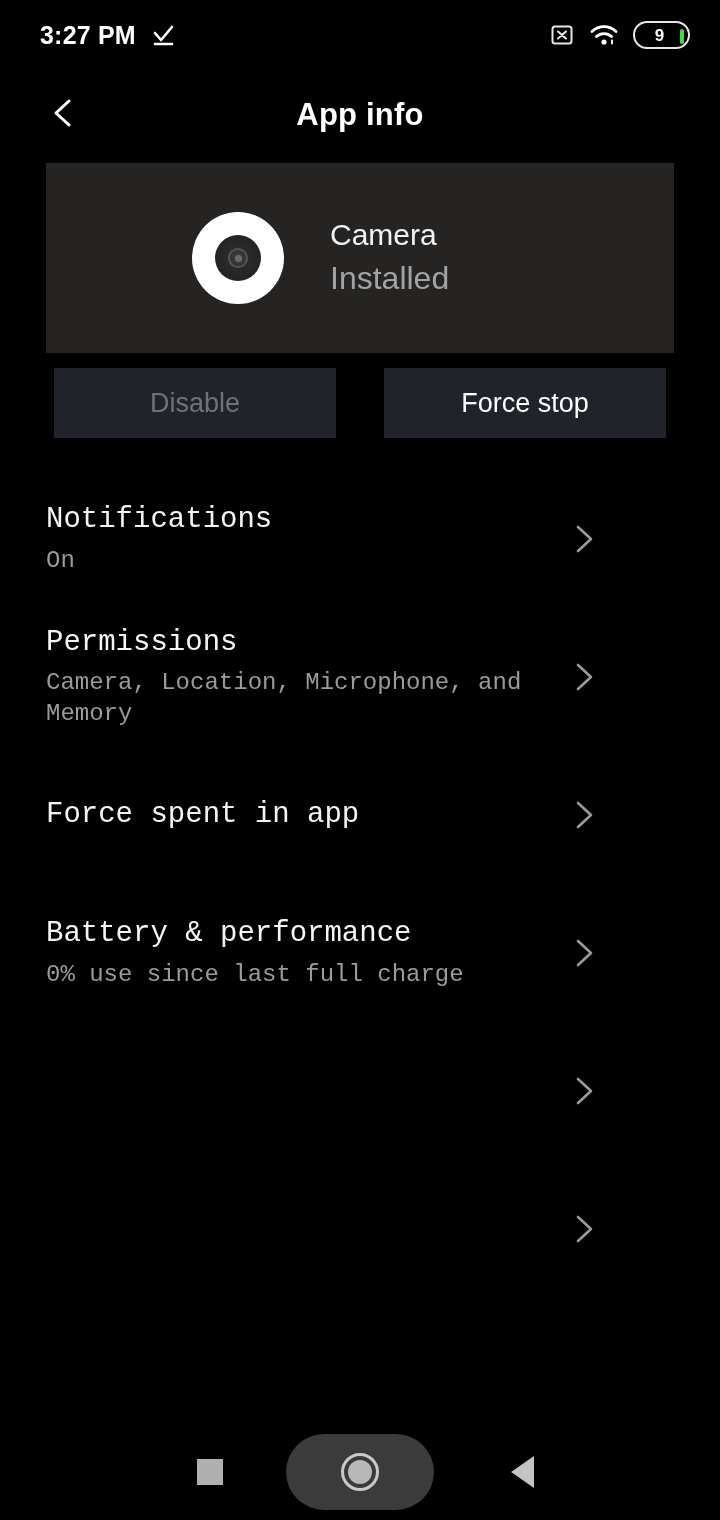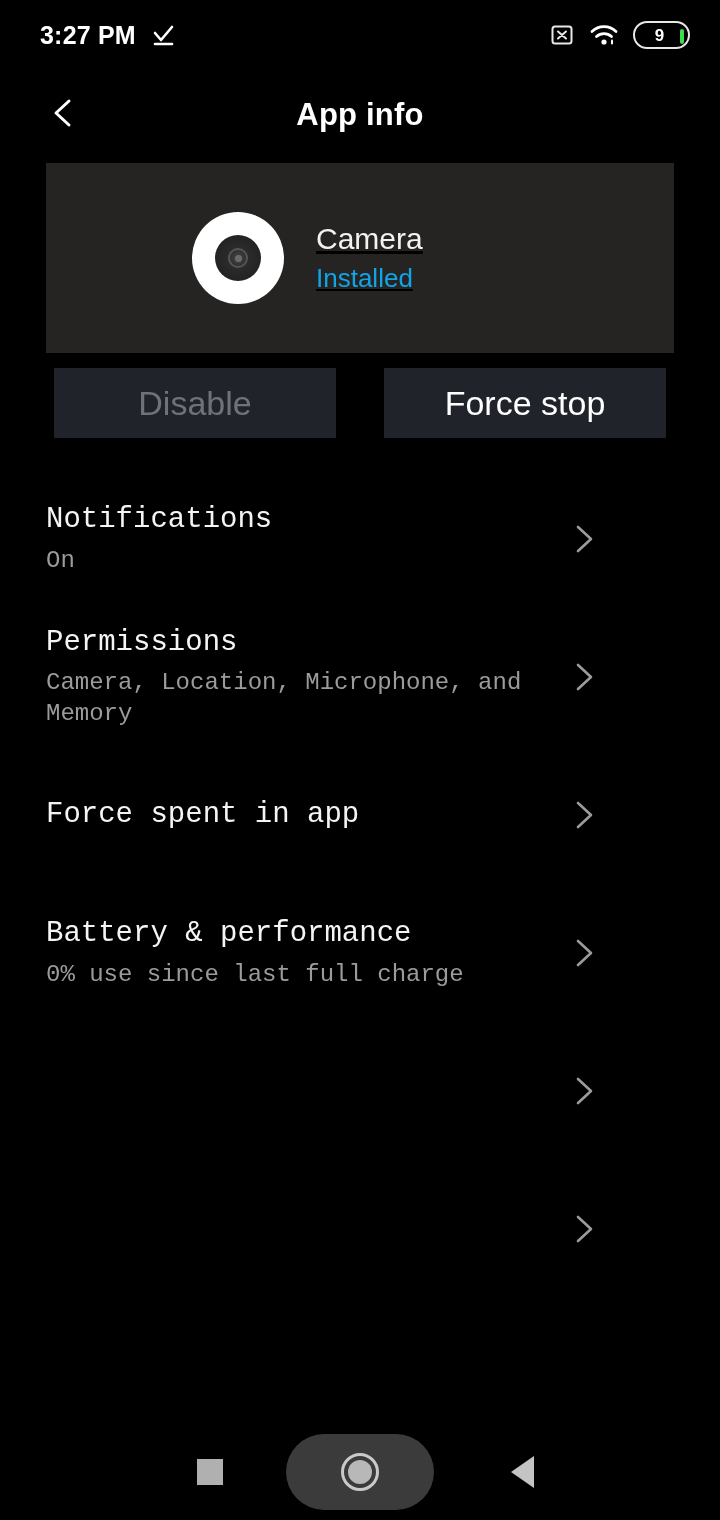--- a/index.html
+++ b/index.html
@@ -82,34 +82,34 @@
   .app-icon-ring {
     position:absolute; left:50%; top:50%;
     width:20px; height:20px; margin:-10px 0 0 -10px;
     border-radius:50%; border:2px solid #555;
   }
   .app-icon-dot {
     position:absolute; left:50%; top:50%;
     width:7px; height:7px; margin:-3.5px 0 0 -3.5px;
     border-radius:50%; background:#6b6b6b;
   }
-  .app-meta { margin-left:32px;text-decoration:underline; }
+  .app-meta { margin-left:46px; }
   .app-name   { color:#f2f2f2; font-size:30px; line-height:1.28; }
-  .app-status { color:#0ea5e9; font-size:26px; line-height:1.34; margin-top:3px; }
+  .app-status { color:#a3a3a3; font-size:32px; line-height:1.34; margin-top:3px; }
 
   
   .actions {
     position:absolute; left:54px; top:368px; width:612px; height:70px;
     display:flex; justify-content:space-between;
   }
   .action-btn {
     width:282px; height:70px;
     background:#20242a;
     display:flex; align-items:center; justify-content:center;
-    font-size:34px; color:#ffffff;
+    font-size:27px; color:#ffffff;
     cursor:pointer; user-select:none;
   }
   .action-btn.disabled { color:#6f7276; cursor:default; }
 
   
   .list { position:absolute; left:0; top:470px; width:720px; }
   .row {
     position:relative; width:640px; height:138px;
     padding:0 46px; cursor:pointer;font-family:Liberation Mono, monospace;
   }

